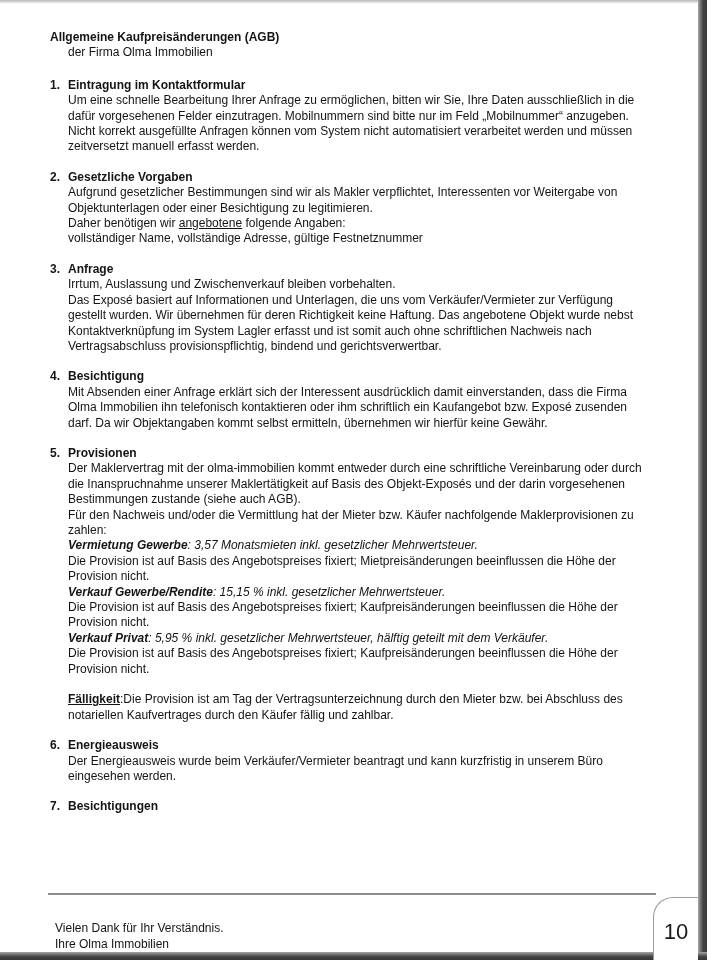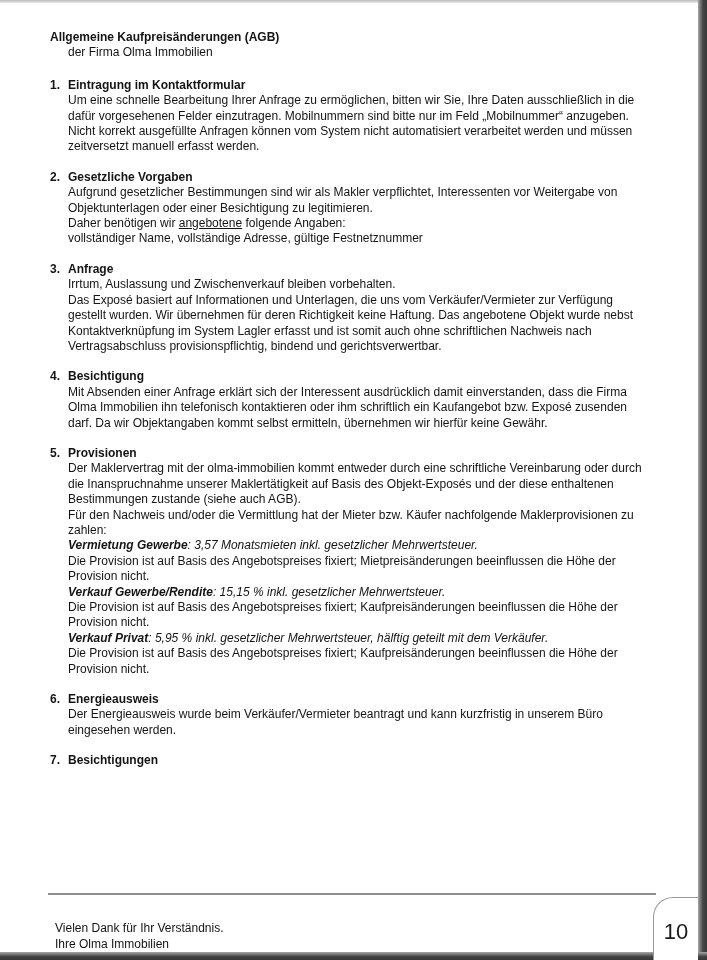--- a/index.html
+++ b/index.html
@@ -105,28 +105,29 @@
           <span class="sec-num">4.</span>
           <span>Besichtigung</span>
         </div>
         <div class="para"><span class="">Mit Absenden einer Anfrage erklärt sich der Interessent ausdrücklich damit einverstanden, dass die Firma Olma Immobilien ihn telefonisch kontaktieren oder ihm schriftlich ein Kaufangebot bzw. Exposé zusenden darf. Da wir Objektangaben kommt selbst ermitteln, übernehmen wir hierfür keine Gewähr.</span></div>
       </div>
       <div class="section">
         <div class="sec-heading">
           <span class="sec-num">5.</span>
           <span>Provisionen</span>
         </div>
-        <div class="para"><span class="">Der Maklervertrag mit der olma-immobilien kommt entweder durch eine schriftliche Vereinbarung oder durch die Inanspruchnahme unserer Maklertätigkeit auf Basis des Objekt-Exposés und der diese enthaltenen Bestimmungen zustande (siehe auch AGB).</span></div>
+        <div class="para"><span class="">Der Maklervertrag mit der olma-immobilien kommt entweder durch eine schriftliche Vereinbarung oder durch die Inanspruchnahme unserer Maklertätigkeit auf Basis des Objekt-Exposés und der darin vorgesehenen Bestimmungen zustande (siehe auch AGB).</span></div>
         <div class="para"><span class="">Für den Nachweis und/oder die Vermittlung hat der Mieter bzw. Käufer nachfolgende Maklerprovisionen zu zahlen:</span></div>
         <div class="para"><span class="b i ">Vermietung Gewerbe</span><span class="i ">: 3,57 Monatsmieten inkl. gesetzlicher Mehrwertsteuer.</span></div>
         <div class="para"><span class="">Die Provision ist auf Basis des Angebotspreises fixiert; Mietpreisänderungen beeinflussen die Höhe der Provision nicht.</span></div>
         <div class="para"><span class="b i ">Verkauf Gewerbe/Rendite</span><span class="i ">: 15,15 % inkl. gesetzlicher Mehrwertsteuer.</span></div>
         <div class="para"><span class="">Die Provision ist auf Basis des Angebotspreises fixiert; Kaufpreisänderungen beeinflussen die Höhe der Provision nicht.</span></div>
         <div class="para"><span class="b i ">Verkauf Privat</span><span class="i ">: 5,95 % inkl. gesetzlicher Mehrwertsteuer, hälftig geteilt mit dem Verkäufer.</span></div>
         <div class="para"><span class="">Die Provision ist auf Basis des Angebotspreises fixiert; Kaufpreisänderungen beeinflussen die Höhe der Provision nicht.</span></div>
+        <div class="para space-before"><span class="b u ">Fälligkeit</span><span class="">:Die Provision ist am Tag der Vertragsunterzeichnung durch den Mieter bzw. bei Abschluss des notariellen Kaufvertrages durch den Käufer fällig und zahlbar.</span></div>
       </div>
       <div class="section">
         <div class="sec-heading">
           <span class="sec-num">6.</span>
           <span>Energieausweis</span>
         </div>
         <div class="para"><span class="">Der Energieausweis wurde beim Verkäufer/Vermieter beantragt und kann kurzfristig in unserem Büro eingesehen werden.</span></div>
       </div>
       <div class="section">
         <div class="sec-heading">

